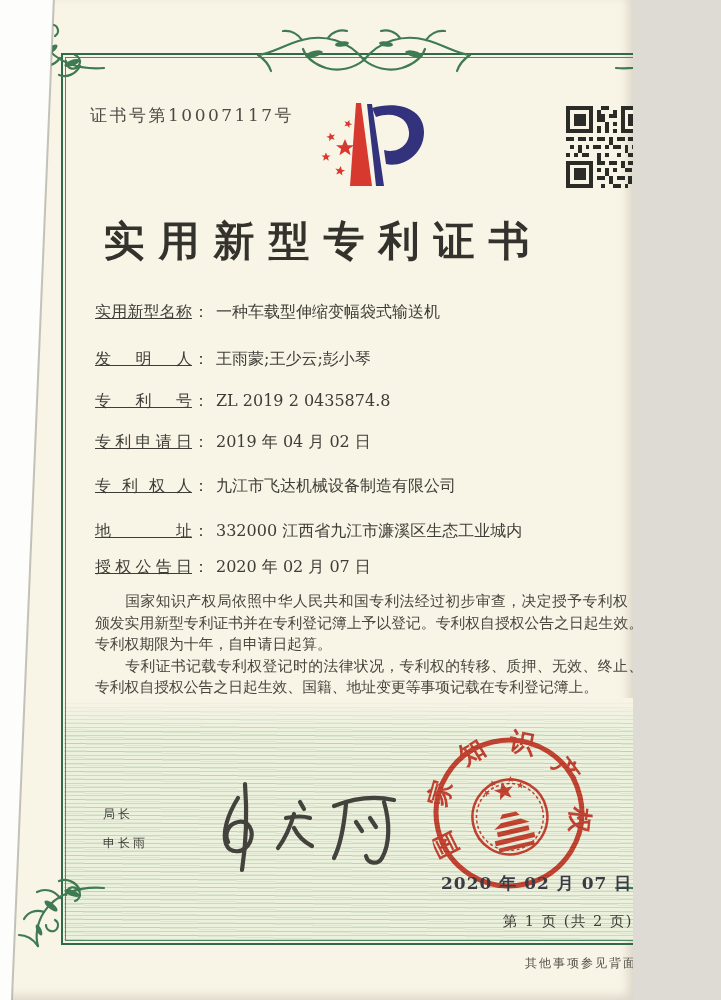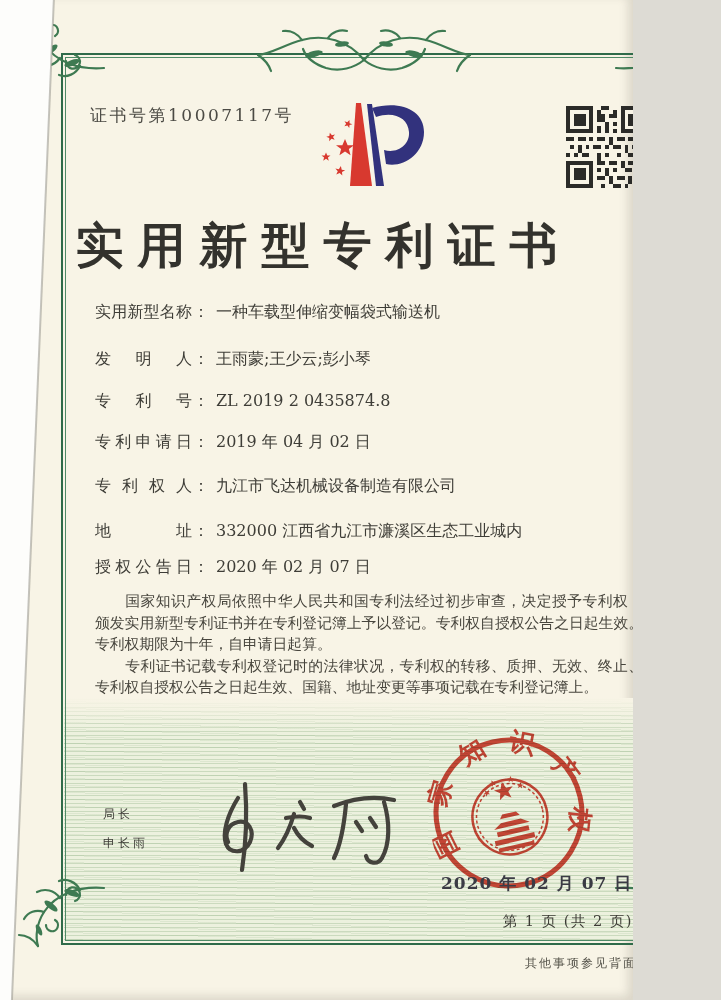--- a/index.html
+++ b/index.html
@@ -27,24 +27,24 @@
     border:2px solid #2f6b4a;z-index:2;pointer-events:none;}
   .frame::after{content:"";position:absolute;inset:2px;border:1px solid #4f8a67;}
   .corner{position:absolute;width:90px;height:90px;z-index:2;}
   .tl{left:16px;top:6px;} .tr{left:614px;top:6px;transform:scaleX(-1);}
   .bl{left:16px;top:860px;transform:scaleY(-1);} .br{left:614px;top:860px;transform:scale(-1,-1);}
   .tco{position:absolute;left:252px;top:28px;width:224px;height:54px;z-index:2;}
   
   .cert-no{position:absolute;left:90px;top:104px;font-size:17px;letter-spacing:2.5px;color:#4b4a44;z-index:3;}
   .logo{position:absolute;left:294px;top:98px;width:140px;height:95px;z-index:3;}
   .qr{position:absolute;left:566px;top:106px;width:82px;height:82px;z-index:3;}
-  .title{position:absolute;left:0;top:214px;width:100%;text-align:center;font-size:48px;font-weight:700;
+  .title{position:absolute;left:0;top:214px;width:100%;text-align:center;font-size:41px;font-weight:700;
     letter-spacing:14px;text-indent:14px;color:#33322d;z-index:3;}
   .row{position:absolute;left:95px;width:560px;font-size:16px;color:#3e3d37;z-index:3;white-space:nowrap;}
-  .lab{display:inline-block;width:97px;text-align:justify;text-align-last:justify;}
+  .lab{display:inline-block;width:97px;text-align:justify;text-align-last:justify;text-decoration:underline;}
   .colon{display:inline-block;margin:0 7px 0 1px;}
   .r1{top:302px}.r2{top:349px}.r3{top:391px}.r4{top:432px}.r5{top:476px}.r6{top:521px}.r7{top:557px}
   .pair2{position:absolute;left:295px;top:0;}
   .pair2 .lab2{display:inline-block;letter-spacing:1px;}
   .body-text{position:absolute;left:95px;top:590px;width:548px;font-size:14.8px;line-height:21.6px;
     text-align:justify;color:#47453d;z-index:3;}
   .body-text p{margin:0;text-indent:2.05em;}
   .officer{position:absolute;left:103px;top:806px;z-index:3;font-family:"Liberation Sans",sans-serif;
     font-size:12px;letter-spacing:3px;color:#3b3a35;}
   .officer div{margin-bottom:12px;}

